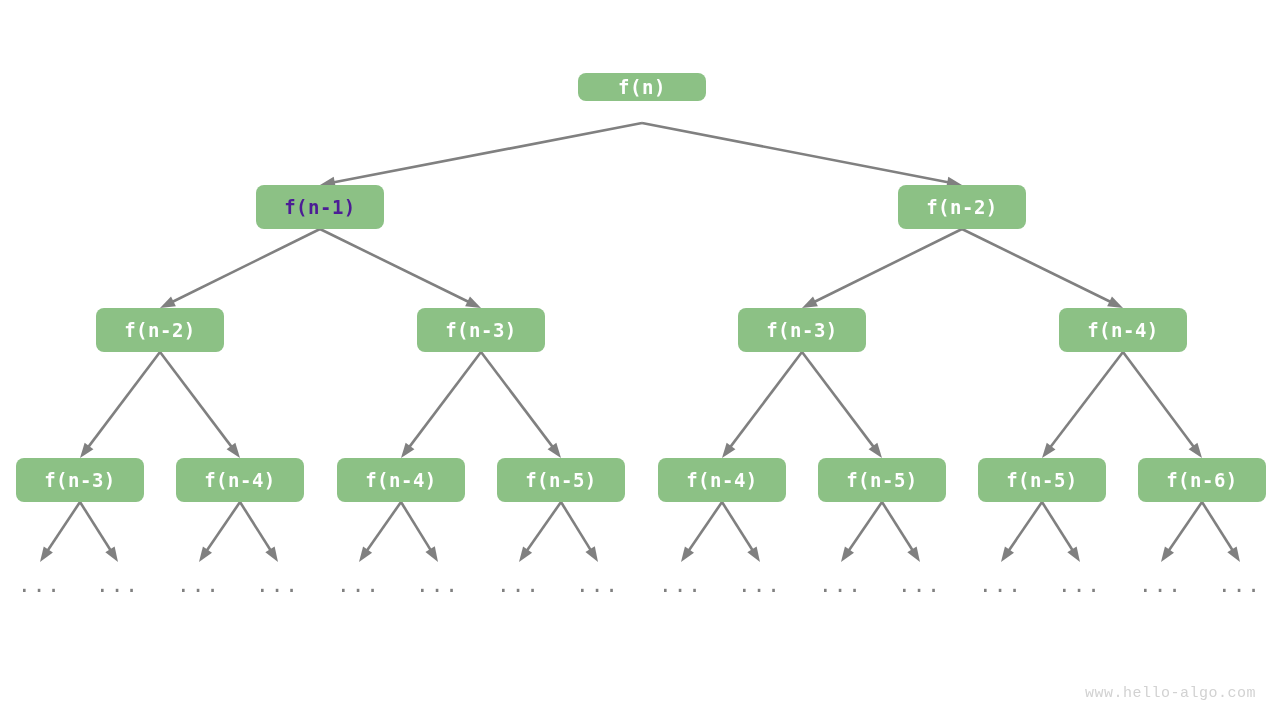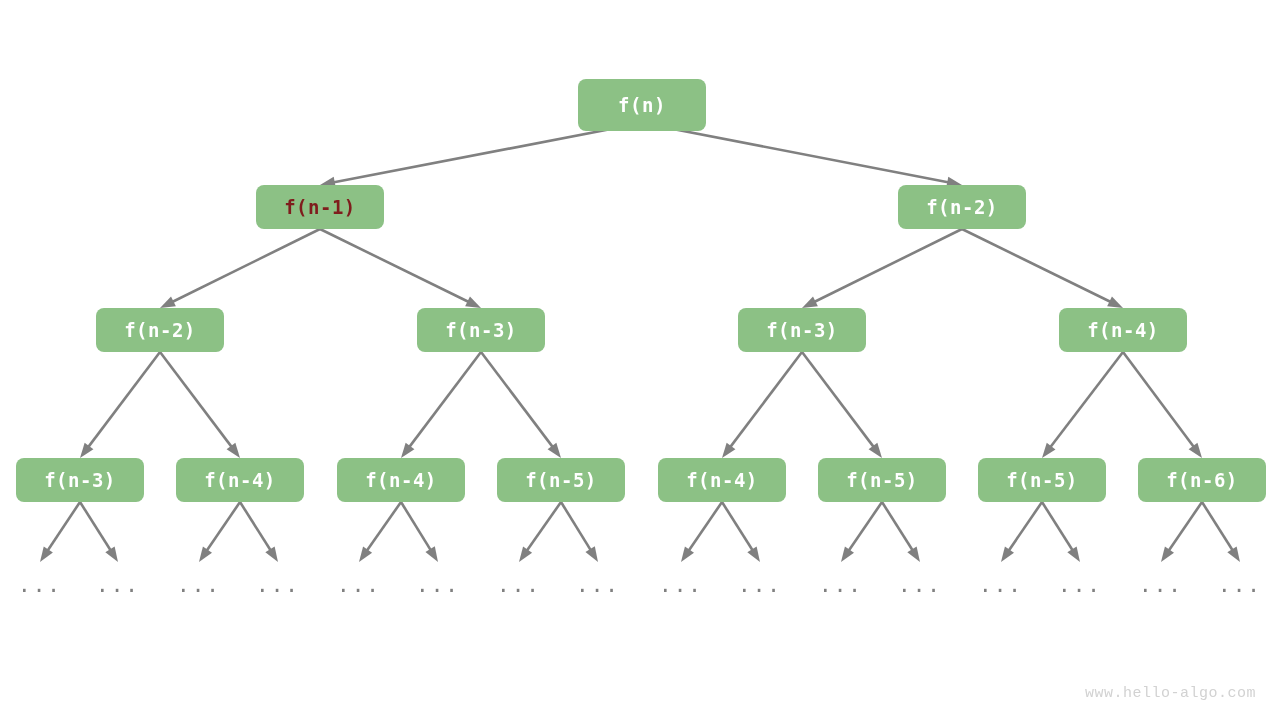--- a/index.html
+++ b/index.html
@@ -189,24 +189,24 @@
         <line x1="1202" y1="502" x2="1168.3344765653324" y2="551.2666196604894" stroke="#808080" stroke-width="2.6" stroke-linecap="butt"></line>
         <polygon points="1161,562 1164.921812047129,546.5122825998473 1174.0039031036379,552.7183781551283" fill="#808080"></polygon>
       </g>
       <g>
         <line x1="1202" y1="502" x2="1233.0443229446034" y2="551.0173520177951" stroke="#808080" stroke-width="2.6" stroke-linecap="butt"></line>
         <polygon points="1240,562 1227.3277138666865,552.2705003132005 1236.6207236977832,546.3849274201727" fill="#808080"></polygon>
       </g>
     </svg>
 
   <div id="node-layer">
-      <div class="node" style="left: 578px; top: 79px; width: 128px; height: 52px; background: rgb(140, 193, 133); color: rgb(255, 255, 255);">
+      <div class="node" style="left: 578px; top: 73px; width: 128px; height: 28px; background: rgb(140, 193, 133); color: rgb(255, 255, 255);">
         <span>f(n)</span>
       </div>
-      <div class="node" style="left: 256px; top: 185px; width: 128px; height: 44px; background: rgb(140, 193, 133); color: #7f1d1d;">
+      <div class="node" style="left: 256px; top: 185px; width: 128px; height: 44px; background: rgb(140, 193, 133); color: #4c1d95;">
         <span>f(n-1)</span>
       </div>
       <div class="node" style="left: 898px; top: 185px; width: 128px; height: 44px; background: rgb(140, 193, 133); color: rgb(255, 255, 255);">
         <span>f(n-2)</span>
       </div>
       <div class="node" style="left: 96px; top: 308px; width: 128px; height: 44px; background: rgb(140, 193, 133); color: rgb(255, 255, 255);">
         <span>f(n-2)</span>
       </div>
       <div class="node" style="left: 417px; top: 308px; width: 128px; height: 44px; background: rgb(140, 193, 133); color: rgb(255, 255, 255);">
         <span>f(n-3)</span>

